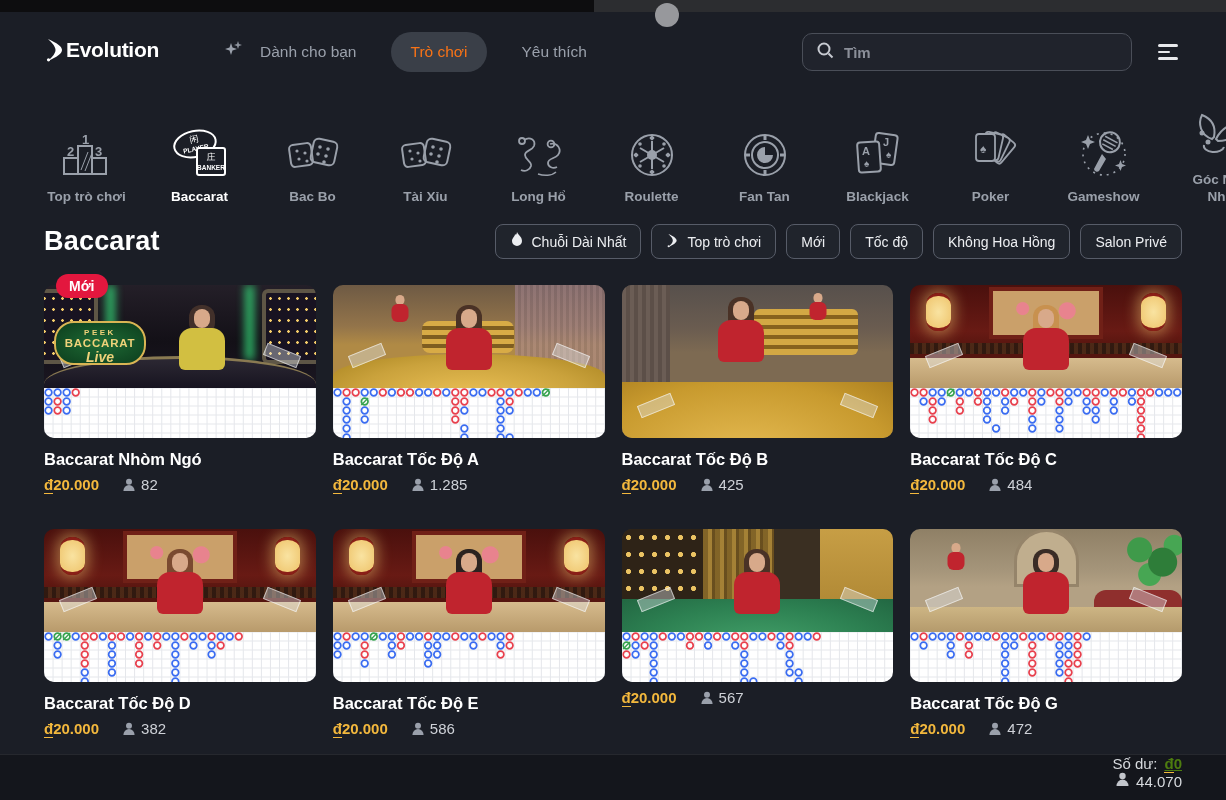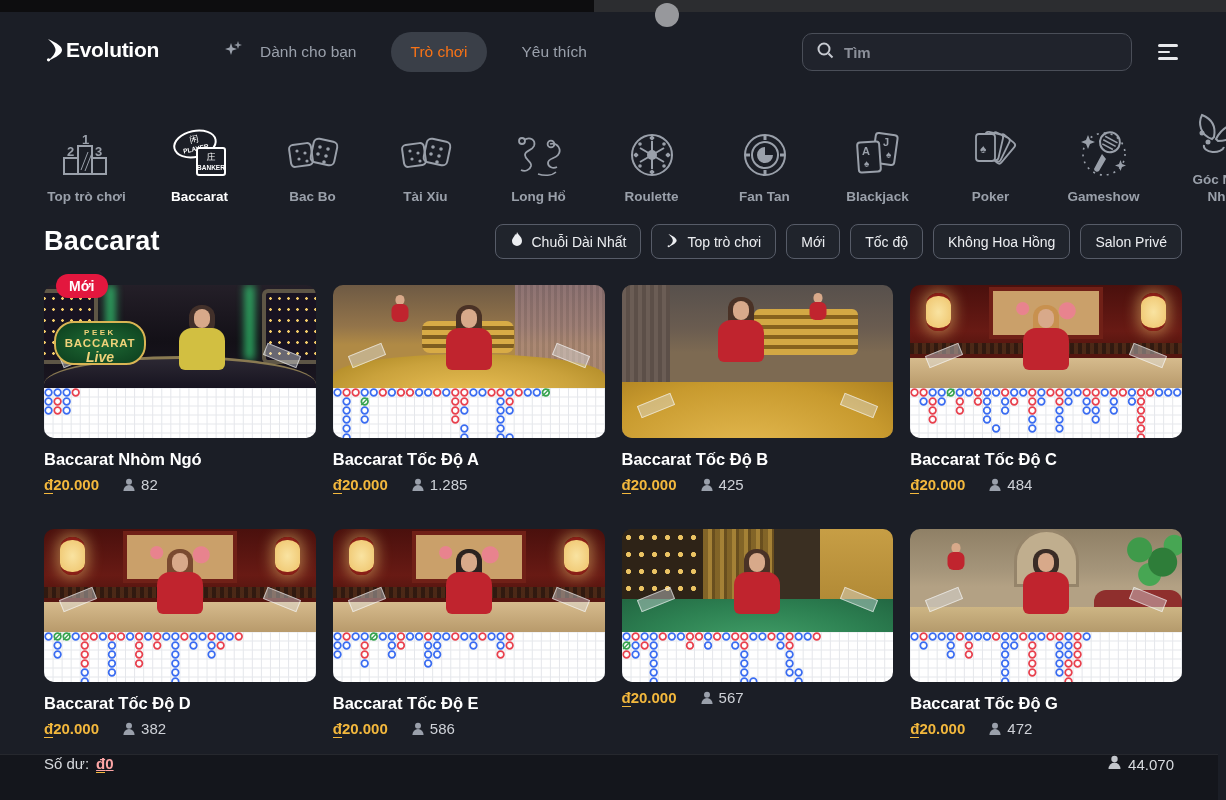--- a/index.html
+++ b/index.html
@@ -149,24 +149,24 @@
     background-image:radial-gradient(circle at 30% 30%,#3f9a4a 12px,transparent 13px),
       radial-gradient(circle at 62% 52%,#2e7d39 14px,transparent 15px),
       radial-gradient(circle at 44% 74%,#47a653 11px,transparent 12px),
       radial-gradient(circle at 78% 22%,#47a653 10px,transparent 11px); }
   .t-lounge .d3 { right:0; bottom:16px; width:88px; height:26px; background:#8f2f2d; border-radius:12px 12px 0 0; }
   .t-lounge .table { height:25px; background:linear-gradient(180deg,#cdb584,#b49a6c); }
   .t-lounge .mini-dealer { left:13%; top:14px; }
   .t-lounge .dealer .hair { background:#3a2c26; height:28px; }
 
   
-  footer { position:absolute; left:0; right:8px; bottom:0; height:46px; background:#14161c;
-    border-top:1px solid #26282e; display:flex; align-items:flex-start; padding:0 44px; }
+  footer { position:absolute; left:0; right:0; bottom:0; height:46px; background:#14161c;
+    border-top:1px solid #26282e; display:flex; align-items:flex-end; padding:0 44px;flex-direction:column; }
   .balance { display:flex; align-items:center; gap:7px; font-size:15px; color:#d7dade; }
-  .balance .amt { color:#fca5a5; font-weight:bold;text-decoration:underline; }
+  .balance .amt { color:#4d7c0f; font-weight:bold;text-decoration:underline; }
   .online { margin-left:auto; display:flex; align-items:center; gap:6px; color:#d7dade; font-size:15px; }
   .online svg { color:#c3c6cc; }
 </style>
 </head>
 <body>
 
 <div class="top-strip">
   <div class="dark"></div>
 </div>
 <div class="drag-handle"></div>

